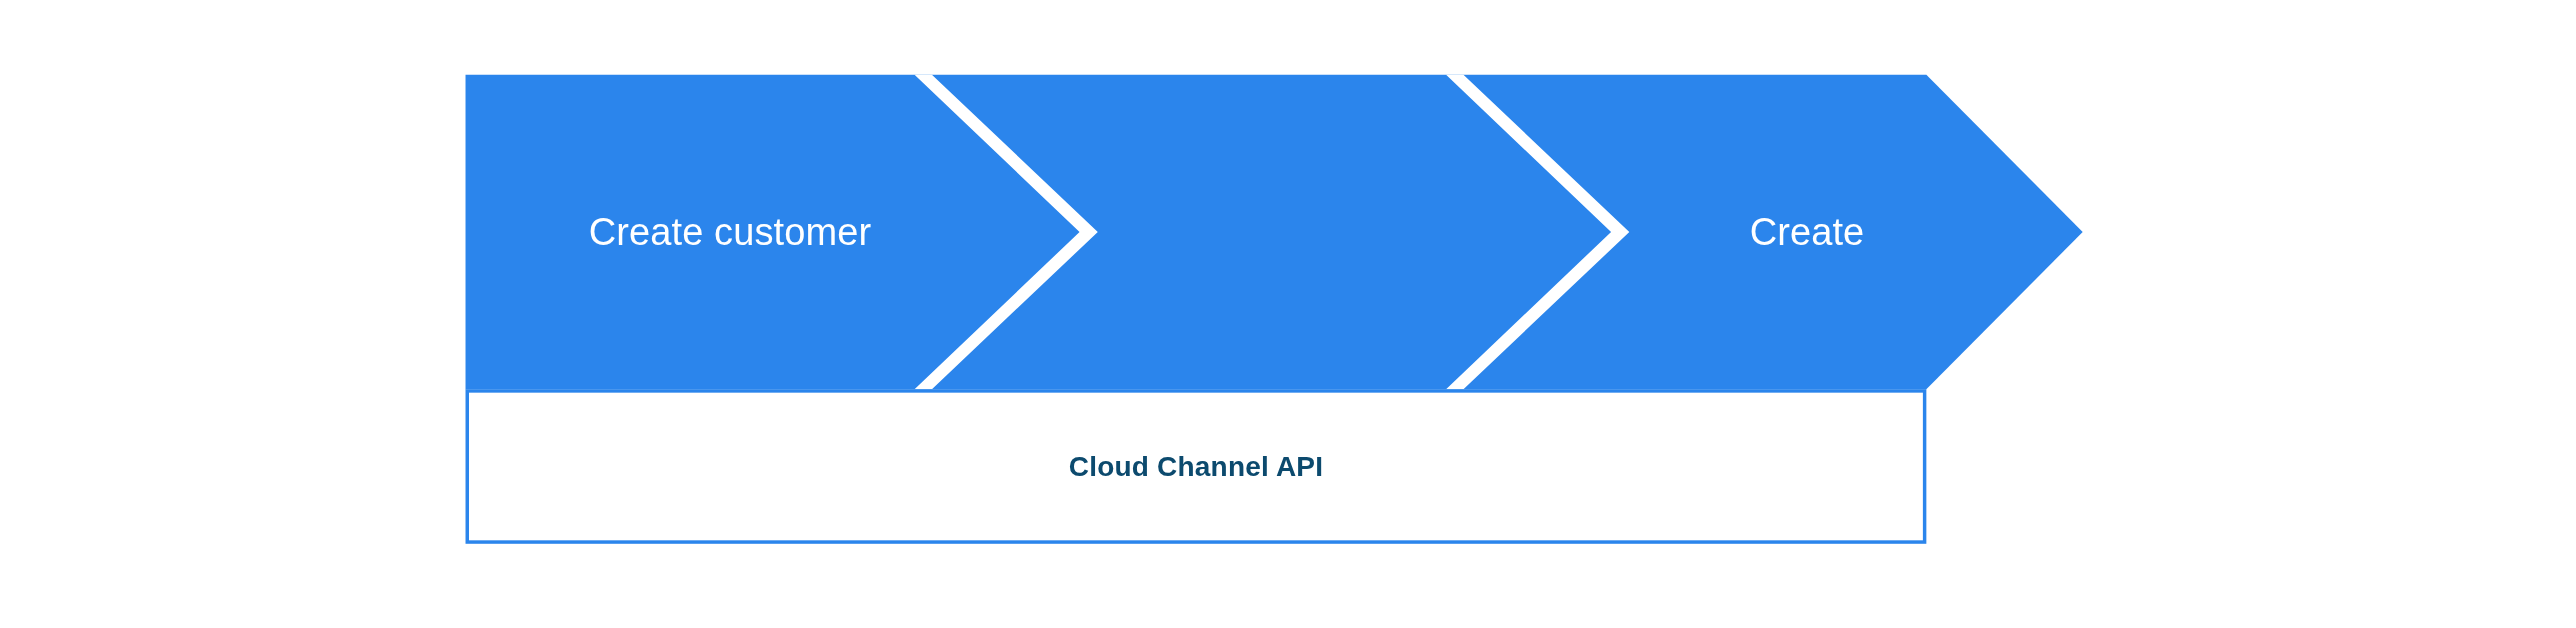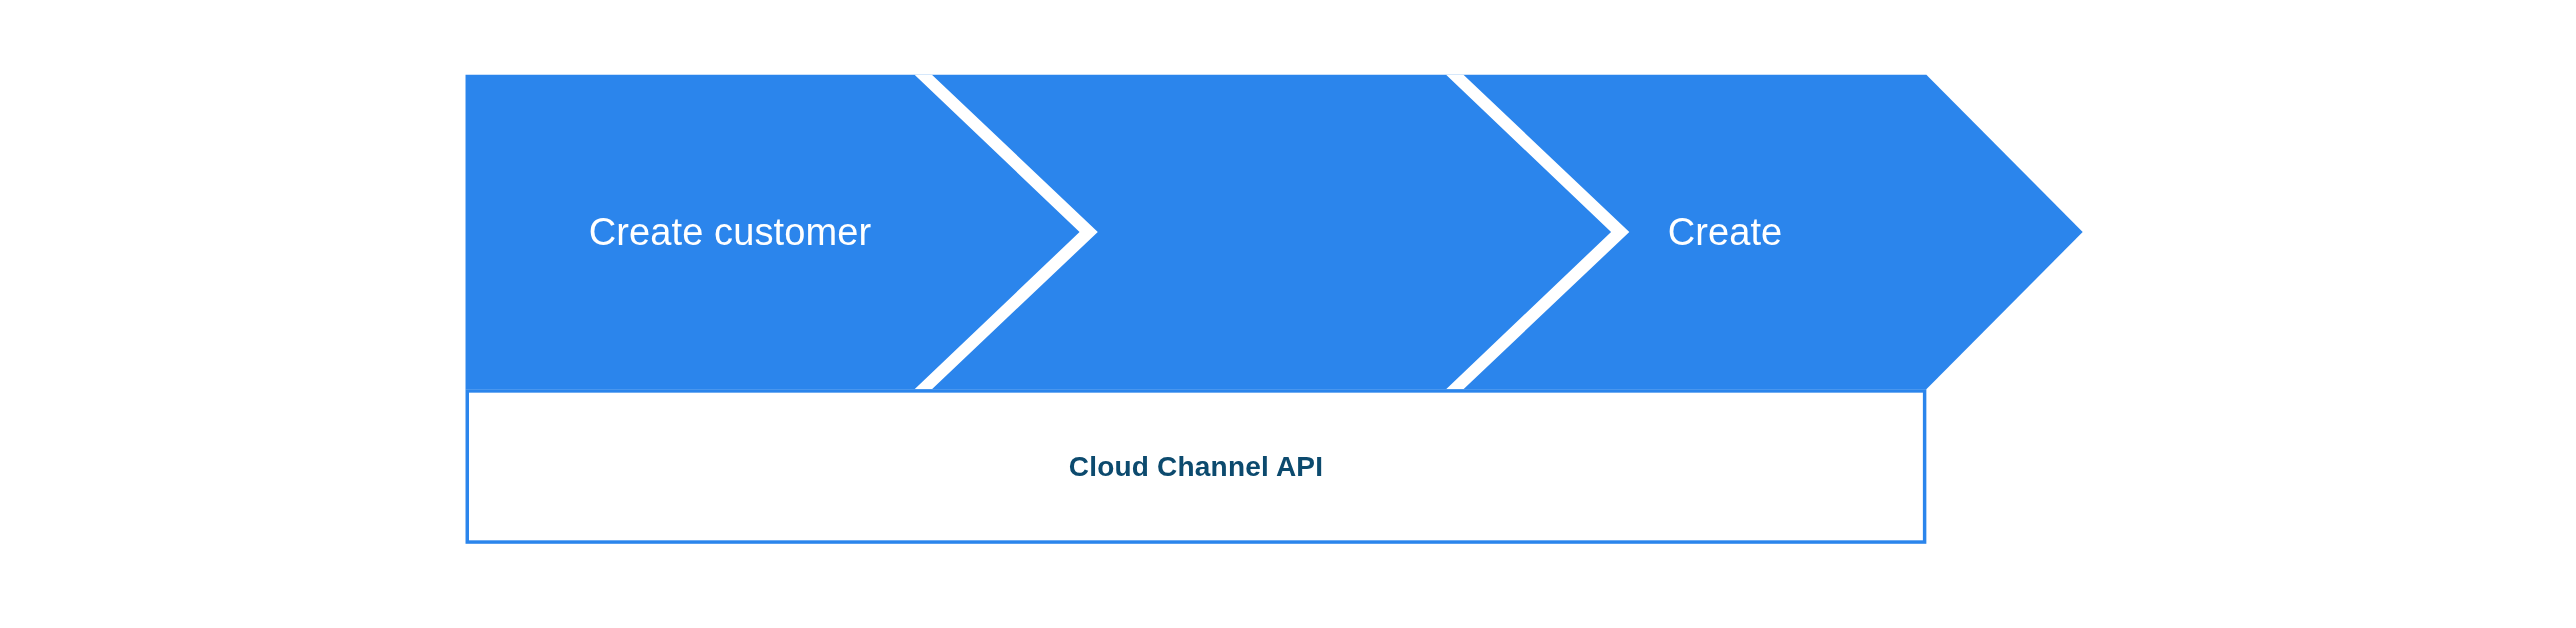--- a/index.html
+++ b/index.html
@@ -45,21 +45,21 @@
     line-height: 54px;
     text-align: center;
     white-space: pre-line;
     letter-spacing: 0.1px;
     transform: translate(-50%, -50%);
     pointer-events: none;
   }
 
   #step-label-0 { left: 730px;  top: 232px; }
   #step-label-1 { left: 1269px; top: 232px; }
-  #step-label-2 { left: 1725px; top: 232px; }
+  #step-label-2 { left: 1807px; top: 232px; }
 
   #api-bar-label {
     position: absolute;
     left: 1196px;
     top: 467px;
     transform: translate(-50%, -50%);
     color: #0c4a6e;
     font-family: "Liberation Sans", sans-serif;
     font-size: 28px;
     font-weight: 700;

